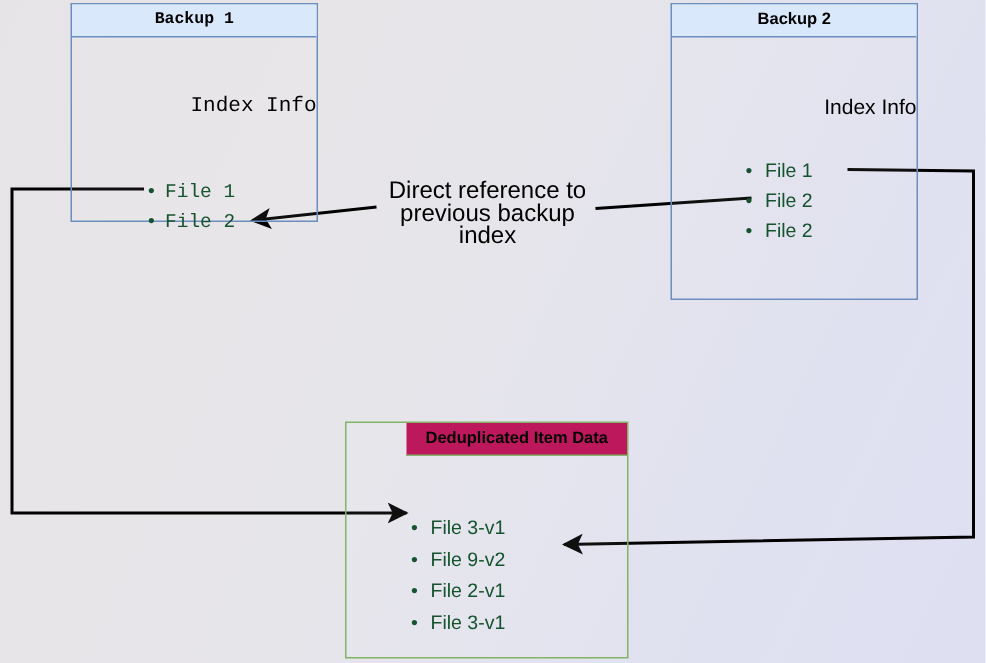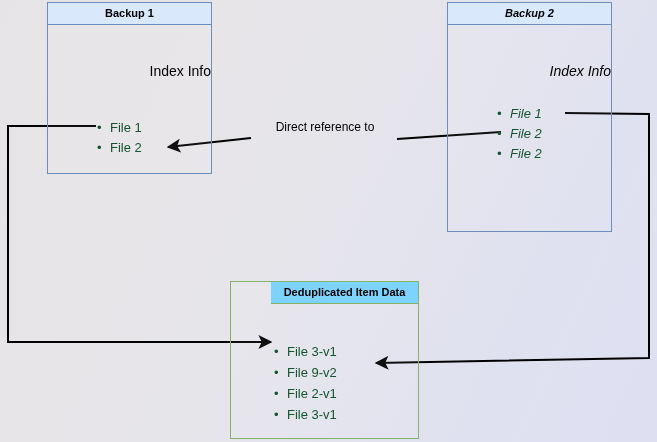--- a/index.html
+++ b/index.html
@@ -48,27 +48,27 @@
   }
   .node-body {
     position: relative;
     box-sizing: border-box;
     height: calc(100% - 22px);
   }
   .node.green {
     border-color: #82b366;
   }
   .node.green > .node-header {
-    background: #7dd3fc;
+    background: #be185d;
     border-bottom-color: #82b366;
     margin-left: 40px;
   }
   
-  #backup1 { left: 47px;  top: 2px;   width: 165px; height: 172px; }
-  #backup2 { left: 447px; top: 2px;   width: 165px; height: 230px; font-style: italic; }
+  #backup1 { left: 47px;  top: 2px;   width: 165px; height: 146px; font-family: Liberation Mono, monospace; }
+  #backup2 { left: 447px; top: 2px;   width: 165px; height: 198px; }
   #dedup   { left: 230px; top: 281px; width: 189px; height: 158px; }
 
   .index-title {
     position: absolute;
     left: 0;
     right: 0;
     text-align: right;
     font-size: 14px;
     color: #000;
   }
@@ -101,21 +101,21 @@
   #dedup   .file-list { left: 43px; top: 37px; }
   #dedup   .file-list li { line-height: 21px; }
 
   
   .edge-label {
     position: absolute;
     left: 251px;
     top: 120px;
     width: 148px;
     text-align: center;
-    font-size: 12px;
+    font-size: 16px;
     line-height: 15px;
     color: #000;
   }
 </style>
 </head>
 <body>
 
 <div class="canvas">
 
   <svg class="edge-layer" width="657" height="442" viewBox="0 0 657 442">
@@ -164,15 +164,16 @@
         <li>File 3-v1</li>
         <li>File 9-v2</li>
         <li>File 2-v1</li>
         <li>File 3-v1</li>
       </ul>
     </div>
   </div>
 
   <div class="edge-label">
     <div>Direct reference to</div>
+    <div>previous backup index</div>
   </div>
 
 </div>
 
 </body></html>

